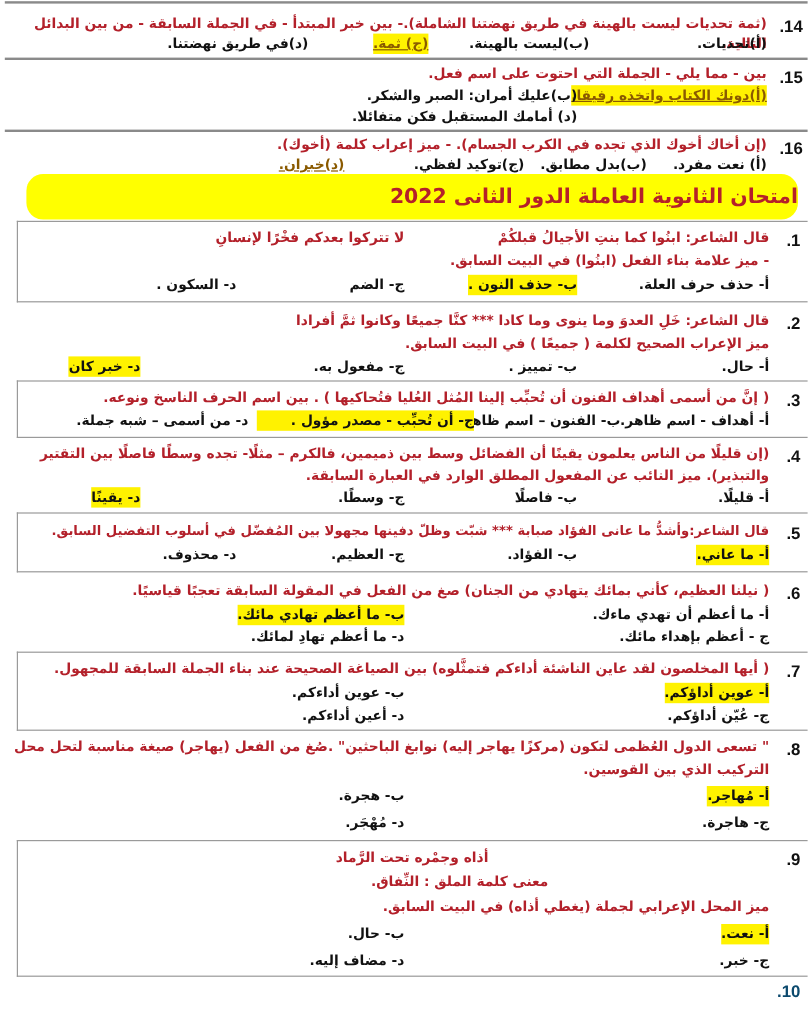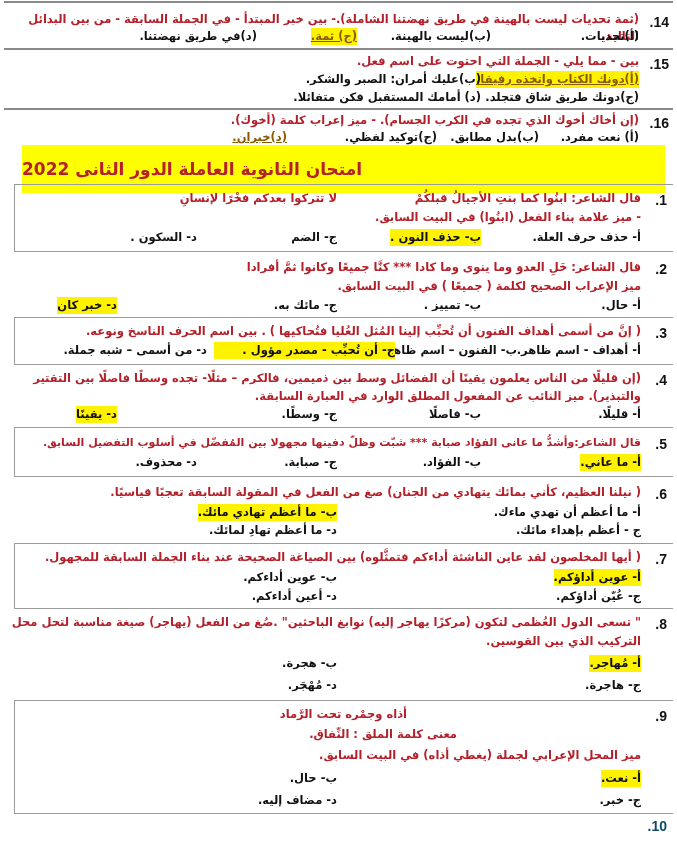--- a/index.html
+++ b/index.html
@@ -11,22 +11,22 @@
     .page { position: absolute; left: 0; top: 0; width: 677px; height: 855px; direction: rtl; }
     .q-text { color: #b3202a; font-weight: bold; font-size: 11.5px; line-height: 17px; }
     .opt { font-weight: bold; font-size: 11.5px; line-height: 17px; color: #111; white-space: nowrap; }
     .hl { background: #fff200; }
     .ul { text-decoration: underline; color: #8a5a00; }
     .num { font-family: "Liberation Sans", sans-serif; font-weight: bold; font-size: 14px; color: #111; }
     .num-red { color: #0c4a6e; }
     .sep { position: absolute; left: 4px; right: 4px; height: 2px; background: #8a8a8a; }
     .box { position: absolute; left: 14px; right: 4px; border: 1px solid #9a9a9a; border-right: none; }
     .banner {
-      position: absolute; left: 22px; right: 12px; top: 145px; height: 48px;
-      background: #ffff00; display: flex; align-items: center; justify-content: flex-end;
+      position: absolute; left: 22px; right: 12px; top: 145px; height: 38px;
+      background: #ffff00; display: flex; align-items: center; justify-content: flex-start; border-radius: 14px;
     }
     .banner span {
       font-family: "DejaVu Sans", sans-serif; font-weight: bold; font-size: 17px; color: #b5202a;
       letter-spacing: 0.5px;
     }
     .abs { position: absolute; }
   </style>
 </head>
 <body>
 
@@ -42,21 +42,20 @@
   <div class="abs opt ul hl" style="right:320px; top:28px;">(ج) ثمة.</div>
   <div class="abs opt" style="right:420px; top:28px;">(د)في طريق نهضتنا.</div>
   <div class="sep" style="top:48px;"></div>
 
   <div class="abs" style="right:8px; top:54px;">
     <span class="num">15.</span>
   </div>
   <div class="abs q-text" style="right:38px; top:53px;">بين - مما يلي - الجملة التي احتوت على اسم فعل.</div>
   <div class="abs opt ul hl" style="right:38px; top:71px;">(أ)دونك الكتاب واتخذه رفيقا.</div>
   <div class="abs opt" style="right:196px; top:71px;">(ب)عليك أمران: الصبر والشكر.</div>
-  <div class="abs opt" style="right:38px; top:89px;">(ج)دونك طريق شاق فتجلد.</div>
   <div class="abs opt" style="right:196px; top:89px;">(د) أمامك المستقبل فكن متفائلا.</div>
   <div class="sep" style="top:108px;"></div>
 
   <div class="abs" style="right:8px; top:113px;">
     <span class="num">16.</span>
   </div>
   <div class="abs q-text" style="right:38px; top:112px;">(إن أخاك أخوك الذي تجده في الكرب الجسام). - ميز إعراب كلمة (أخوك).</div>
   <div class="abs opt" style="right:38px; top:129px;">(أ) نعت مفرد.</div>
   <div class="abs opt" style="right:138px; top:129px;">(ب)بدل مطابق.</div>
   <div class="abs opt" style="right:240px; top:129px;">(ج)توكيد لفظي.</div>
@@ -74,21 +73,21 @@
   <div class="abs opt" style="right:36px; top:229px;">أ- حذف حرف العلة.</div>
   <div class="abs opt hl" style="right:196px; top:229px;">ب- حذف النون .</div>
   <div class="abs opt" style="right:340px; top:229px;">ج- الضم</div>
   <div class="abs opt" style="right:480px; top:229px;">د- السكون .</div>
 
   <div class="abs" style="right:10px; top:259px;"><span class="num">2.</span></div>
   <div class="abs q-text" style="right:36px; top:259px;">قال الشاعر:  خَلِ العدوَ وما ينوى وما كادا   *** كنَّا جميعًا وكانوا ثمَّ أفرادا</div>
   <div class="abs q-text" style="right:36px; top:278px;">ميز الإعراب الصحيح لكلمة ( جميعًا ) في البيت السابق.</div>
   <div class="abs opt" style="right:36px; top:297px;">أ- حال.</div>
   <div class="abs opt" style="right:196px; top:297px;">ب- تمييز .</div>
-  <div class="abs opt" style="right:340px; top:297px;">ج- مائك به.</div>
+  <div class="abs opt" style="right:340px; top:297px;">ج- مفعول به.</div>
   <div class="abs opt hl" style="right:560px; top:297px;">د- خبر كان</div>
 
   <div class="box" style="top:317px; height:46px;"></div>
   <div class="abs" style="right:10px; top:323px;"><span class="num">3.</span></div>
   <div class="abs q-text" style="right:36px; top:323px;">( إنَّ من أسمى أهداف الفنون أن تُحبِّب إلينا المُثل العُليا فتُحاكيها ) . بين اسم الحرف الناسخ ونوعه.</div>
   <div class="abs opt" style="right:36px; top:342px;">أ- أهداف - اسم ظاهر.</div>
   <div class="abs opt" style="right:160px; top:342px;">ب- الفنون – اسم ظاهر.</div>
   <div class="abs opt hl" style="right:282px; top:342px;padding-left:28px;">ج- أن تُحبِّب - مصدر مؤول .</div>
   <div class="abs opt" style="right:470px; top:342px;">د- من أسمى – شبه جملة.</div>
 
@@ -98,21 +97,21 @@
   <div class="abs opt" style="right:36px; top:406px;">أ- قليلًا.</div>
   <div class="abs opt" style="right:196px; top:406px;">ب- فاصلًا</div>
   <div class="abs opt" style="right:340px; top:406px;">ج- وسطًا.</div>
   <div class="abs opt hl" style="right:560px; top:406px;">د- يقينًا</div>
 
   <div class="box" style="top:427px; height:48px;"></div>
   <div class="abs" style="right:10px; top:434px;"><span class="num">5.</span></div>
   <div class="abs q-text" style="right:36px; top:434px; font-size:11px;">قال الشاعر:وأشدُّ ما عانى الفؤاد صبابة *** شبّت وظلّ دفينها مجهولا  بين المُفضّل في أسلوب التفضيل السابق.</div>
   <div class="abs opt hl" style="right:36px; top:454px;">أ- ما عاني.</div>
   <div class="abs opt" style="right:196px; top:454px;">ب- الفؤاد.</div>
-  <div class="abs opt" style="right:340px; top:454px;">ج- صبابة.</div>
+  <div class="abs opt" style="right:340px; top:454px;">ج- العظيم.</div>
   <div class="abs opt" style="right:480px; top:454px;">د- محذوف.</div>
 
   <div class="abs" style="right:10px; top:484px;"><span class="num">6.</span></div>
   <div class="abs q-text" style="right:36px; top:484px;">( نيلنا العظيم، كأني بمائك يتهادي من الجنان) صغ من الفعل في المقولة السابقة تعجبًا قياسيًا.</div>
   <div class="abs opt hl" style="right:340px; top:504px;">ب- ما أعظم تهادي مائك.</div>
   <div class="abs opt" style="right:36px; top:504px;">أ- ما أعظم أن تهدي ماءك.</div>
   <div class="abs opt" style="right:36px; top:522px;">ج - أعظم بإهداء مائك.</div>
   <div class="abs opt" style="right:340px; top:522px;">د- ما أعظم تهادِ لمائك.</div>
 
   <div class="box" style="top:543px; height:64px;"></div>

